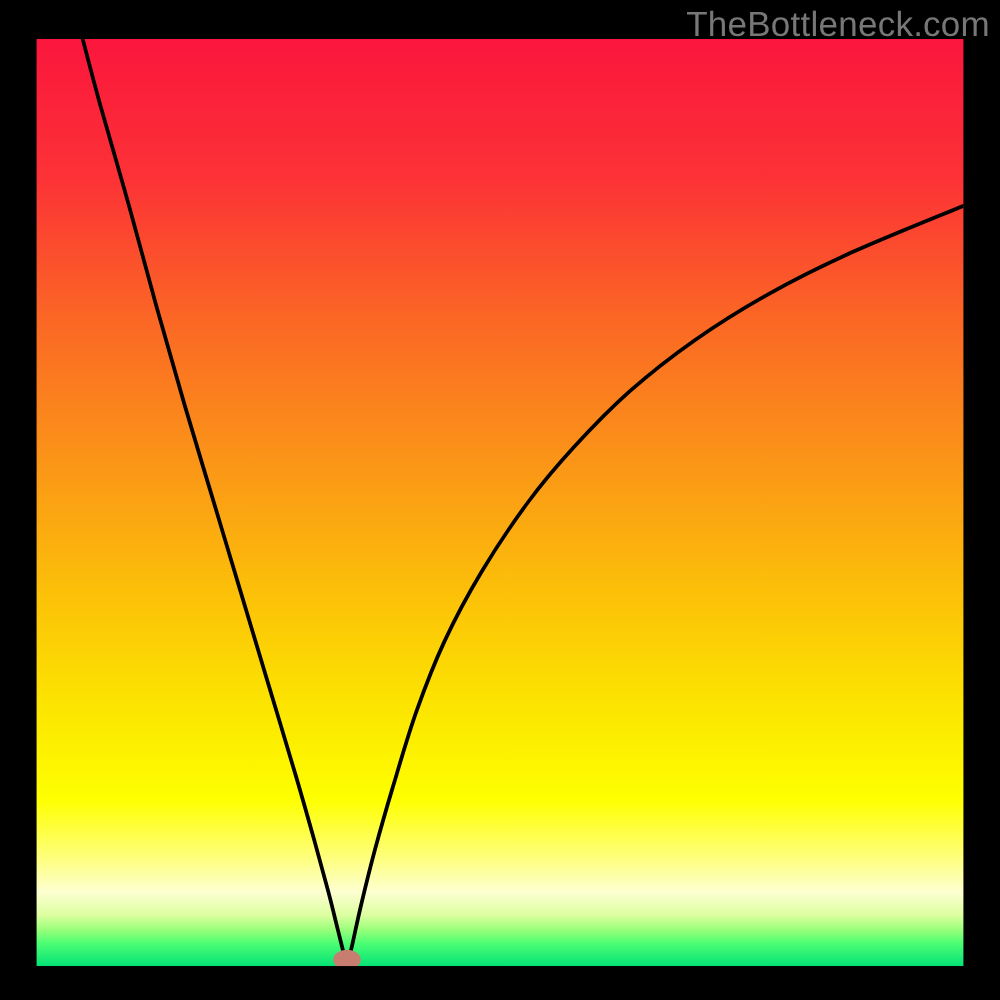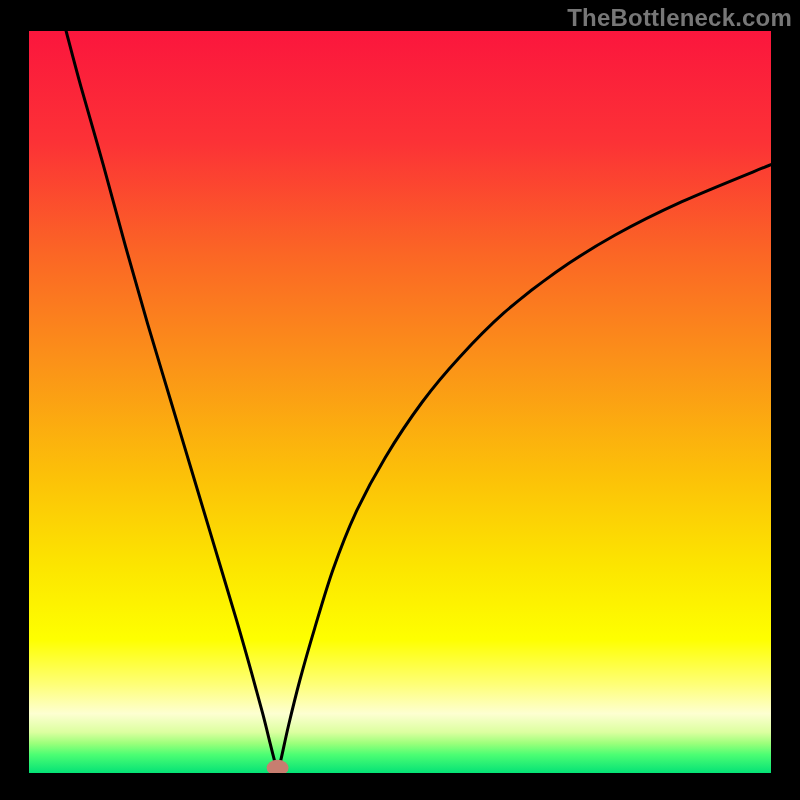--- a/index.html
+++ b/index.html
@@ -29,22 +29,22 @@
   }
   .curve {
     position: absolute;
     inset: 0;
   }
   .watermark {
     position: absolute;
     top: 4px;
     right: 8px;
     color: #777;
-    font-size: 24px;
-    font-weight: 700;
+    font-size: 28px;
+    font-weight: 400;
     letter-spacing: 0.2px;
     user-select: none;
   }
 </style>
 </head>
 <body>
 
 <div class="frame">
   <div class="watermark">TheBottleneck.com</div>
   <div class="plot-area" id="plot-area" style="left: 29px; top: 31px; width: 742px; height: 742px;">

